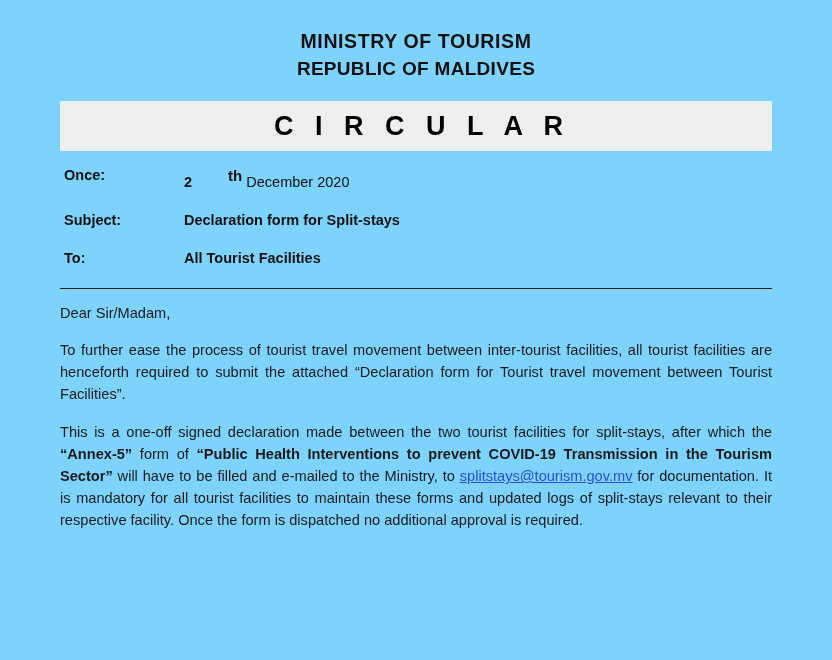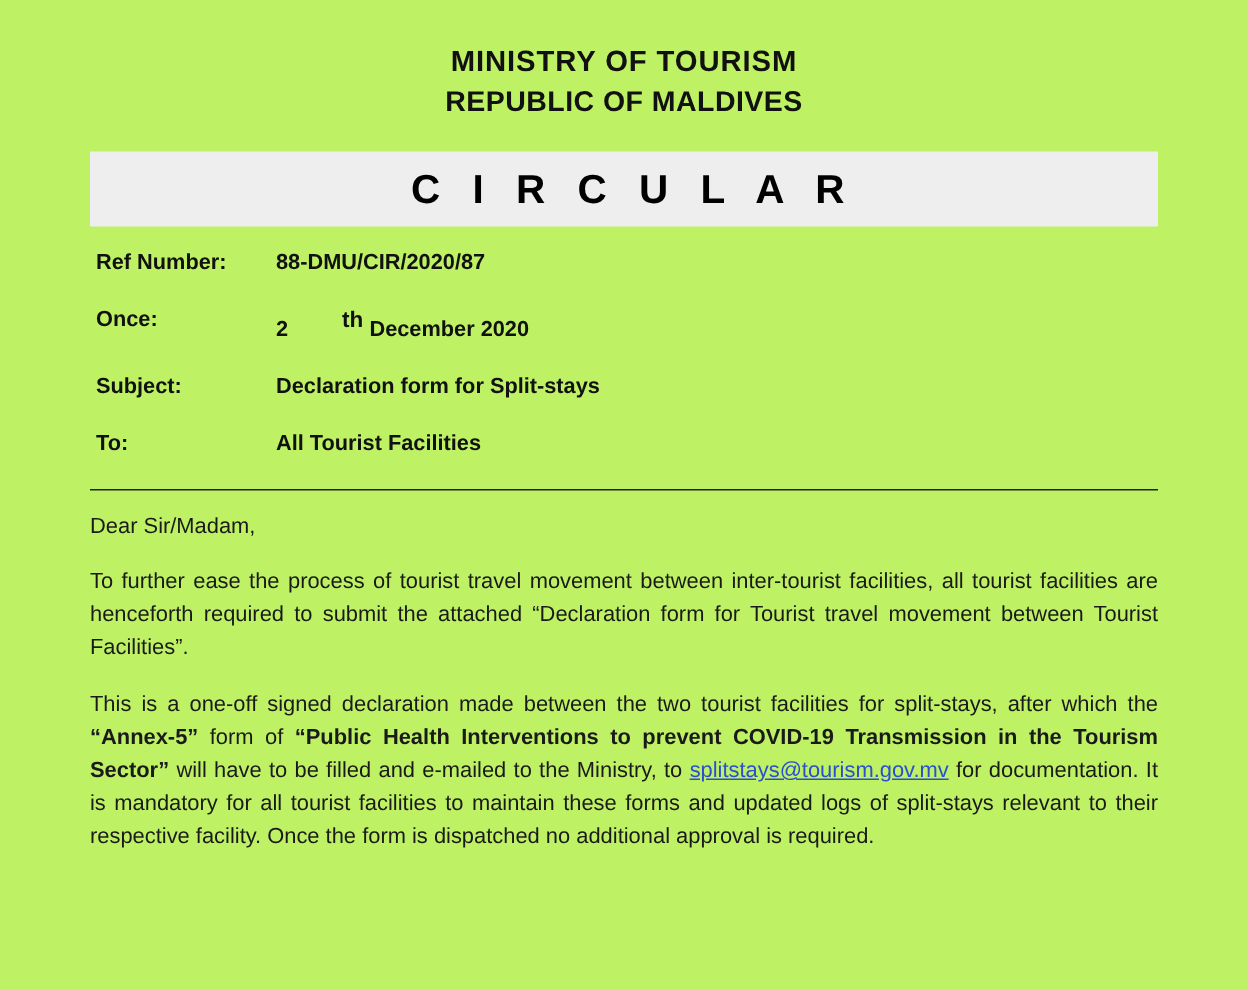--- a/index.html
+++ b/index.html
@@ -11,21 +11,21 @@
     width: 832px;
     height: 660px;
     font-family: "Liberation Sans", sans-serif;
     color: #1a1a1a;
     overflow: hidden;
   }
   .page {
     position: relative;
     width: 832px;
     height: 660px;
-    background: #bef264;
+    background: #7dd3fc;
     box-sizing: border-box;
     padding: 0 60px;
   }
   .ministry-header {
     text-align: center;
     padding-top: 30px;
   }
   .ministry-title {
     font-size: 19.5px;
     font-weight: bold;
@@ -67,21 +67,21 @@
     color: #111111;
   }
   .meta-label {
     width: 120px;
     padding-left: 4px !important;
   }
   .meta-value-indent {
     padding-left: 56px;
   }
   .meta-value-normal {
-    font-weight: bold;
+    font-weight: normal;
   }
   sup {
     font-size: 15px;
     vertical-align: super;
     margin-left: 36px;
   }
   .divider {
     border: 0;
     border-top: 1.5px solid #222222;
     margin: 0 0 0 0;
@@ -117,24 +117,20 @@
     <div class="ministry-title">MINISTRY OF TOURISM</div>
     <div class="ministry-sub">REPUBLIC OF MALDIVES</div>
   </div>
 
   <div class="circular-banner">
     <div class="circular-banner-text">C I R C U L A R</div>
   </div>
 
   <table class="meta-table">
     <tbody>
-        <tr>
-      <td class="meta-label">Ref Number:</td>
-      <td class="meta-value-indent">88-DMU/CIR/2020/87</td>
-    </tr>
     <tr>
       <td class="meta-label">Once:</td>
       <td class="meta-value-indent"><span>2</span><sup>th</sup><span class="meta-value-normal"> December 2020</span></td>
     </tr>
     <tr>
       <td class="meta-label">Subject:</td>
       <td class="meta-value-indent">Declaration form for Split-stays</td>
     </tr>
     <tr>
       <td class="meta-label">To:</td>

